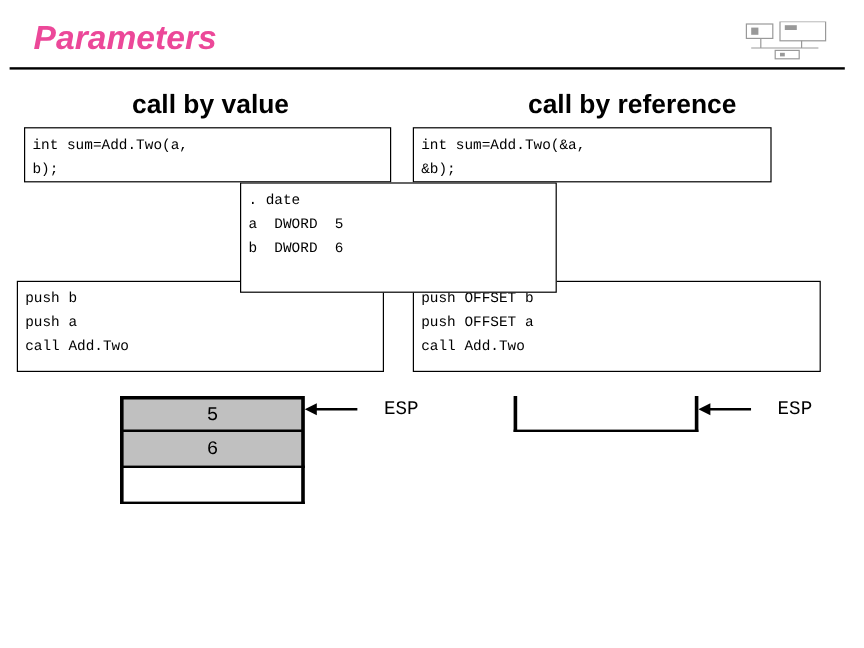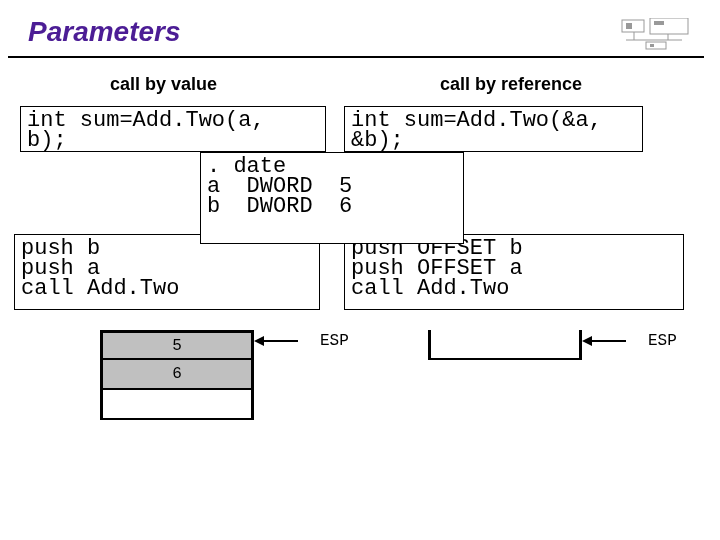--- a/index.html
+++ b/index.html
@@ -11,52 +11,52 @@
     position: relative;
     overflow: hidden;
   }
   .header {
     padding: 16px 8px 4px 28px;
   }
   .title {
     font-size: 28px;
     font-weight: bold;
     font-style: italic;
-    color: #4c1d95;
+    color: #ec4899;
   }
   .hr {
     border: none;
     border-top: 2px solid #000;
     margin: 4px 16px 0 8px;
   }
   .deco-icon {
     position: absolute;
     top: 18px;
     right: 30px;
     width: 70px;
     height: 32px;
   }
   .columns {
     position: relative;
     margin-top: 16px;
   }
   .col-head {
     position: absolute;
     font-weight: bold;
-    font-size: 18px;
+    font-size: 22px;
     top: 0;
   }
   .col-head.left { left: 110px; }
   .col-head.right { left: 440px; }
 
   .code-box {
     position: absolute;
     border: 1px solid #000;
     font-family: "Courier New", monospace;
-    font-size: 22px;
+    font-size: 12px;
     line-height: 20px;
     padding: 4px 6px;
     background: #fff;
     white-space: pre;
   }
   .src-left { top: 32px; left: 20px; width: 306px; height: 46px; }
   .src-right { top: 32px; left: 344px; width: 299px; height: 46px; }
 
   .data-box { top: 78px; left: 200px; width: 264px; height: 92px; z-index: 2; }
 

